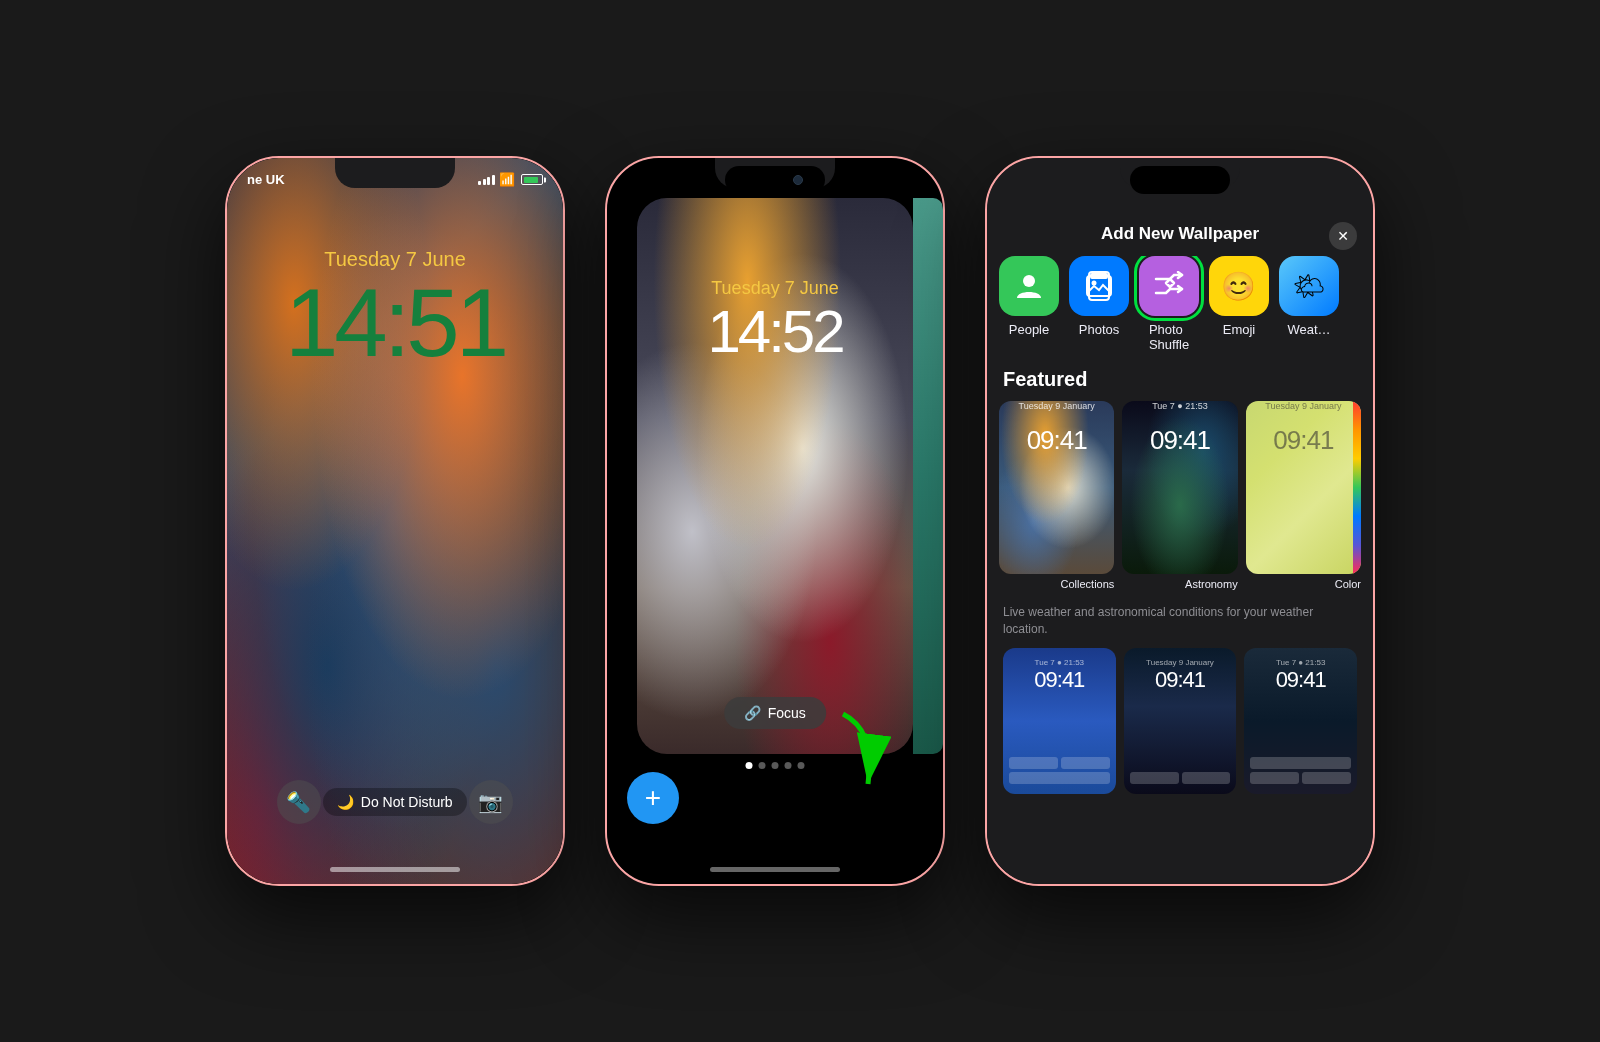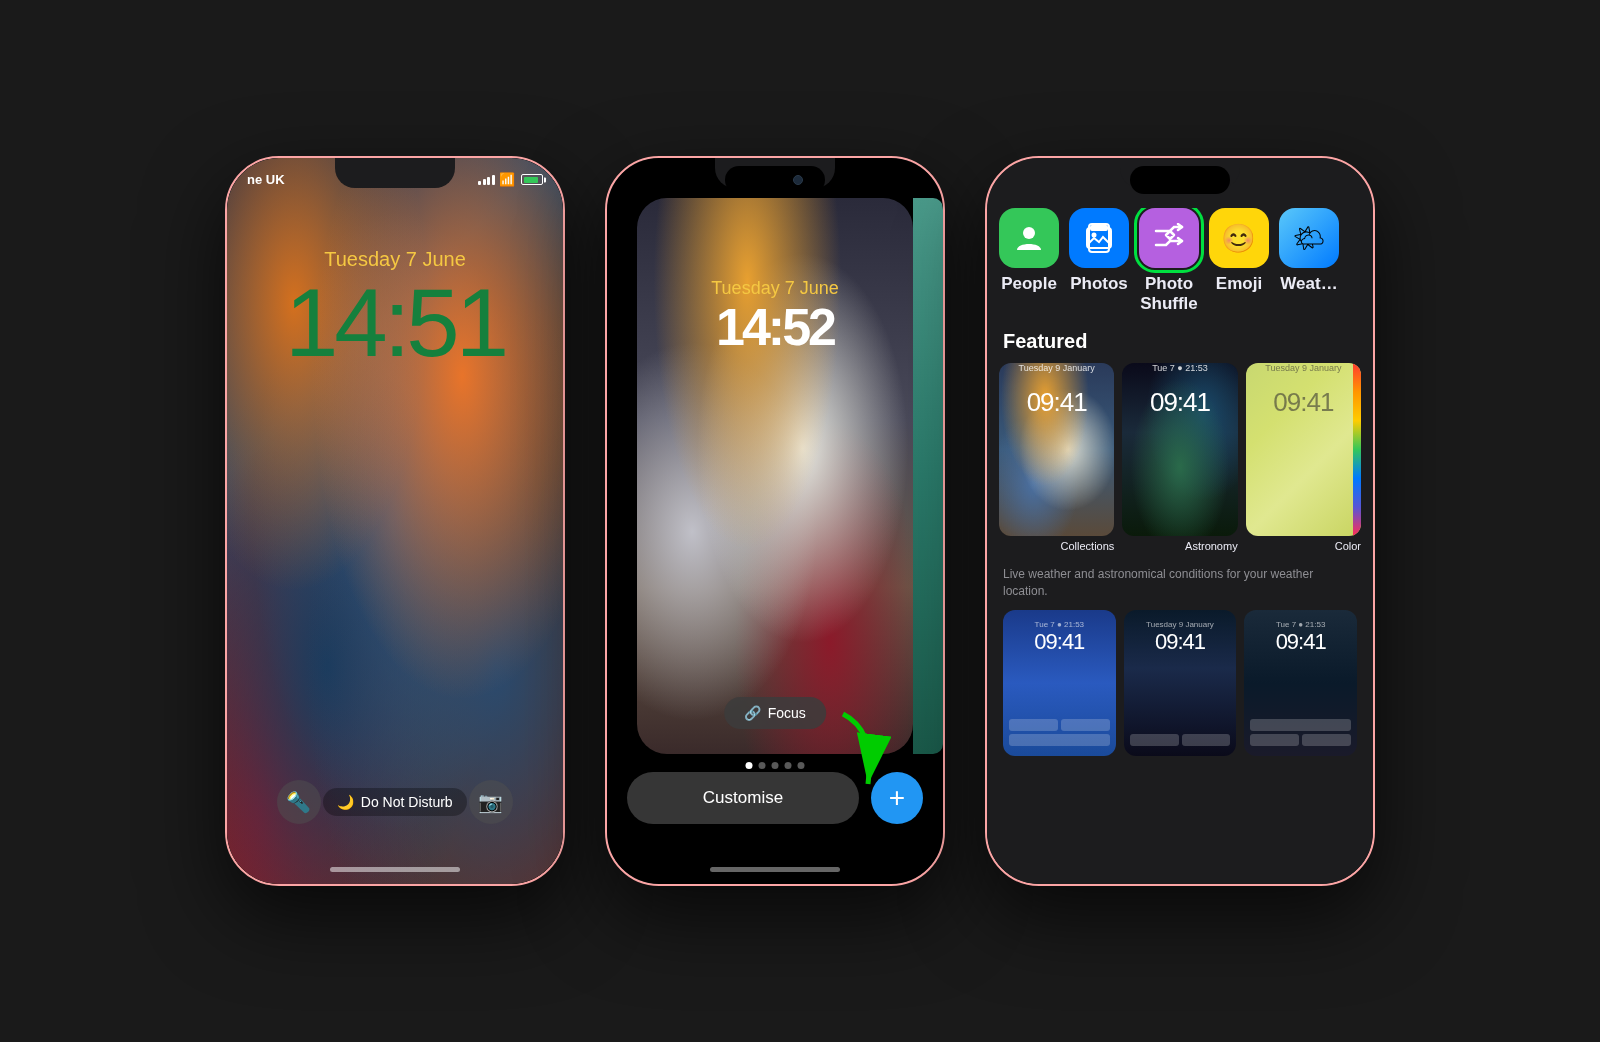--- a/index.html
+++ b/index.html
@@ -236,22 +236,22 @@
       z-index: 10;
     }
 
     .phone2-date {
       font-size: 18px;
       font-weight: 400;
       color: #f5c842;
     }
 
     .phone2-time {
-      font-size: 52px;
-      font-weight: 700;
+      font-size: 60px;
+      font-weight: 400;
       letter-spacing: -3px;
       line-height: 1.1;
       color: white;
     }
 
     .phone2-side-preview {
       position: absolute;
       top: 40px;
       right: 0;
       width: 30px;
@@ -444,23 +444,21 @@
     .wp-cat-icon.emoji { background: #ffd60a; }
     .wp-cat-icon.weather { background: linear-gradient(135deg, #5ac8fa, #007aff); }
 
     .wp-cat-icon.photo-shuffle.highlighted {
       outline: 3px solid #00e040;
       outline-offset: 2px;
     }
 
     .wp-cat-label {
       color: #ebebf5;
-      font-size: 17px;
-      text-align: center;
-      font-weight: bold;
+      font-size: 13px;
     }
 
     .wp-section-title {
       color: white;
       font-size: 20px;
       font-weight: 700;
       padding: 0 16px 10px;
     }
 
     .wp-grid {
@@ -818,23 +816,20 @@
 
     <div class="phone2-dots">
       <div class="phone2-dot active"></div>
       <div class="phone2-dot"></div>
       <div class="phone2-dot"></div>
       <div class="phone2-dot"></div>
       <div class="phone2-dot"></div>
     </div>
 
     <div class="phone2-bottom-buttons">
-      <div class="phone2-customise-btn">
-        <span>Customise</span>
-      </div>
       <div class="phone2-plus-btn">
         <span>+</span>
       </div>
     </div>
 
     <svg class="green-arrow" width="80" height="100" viewBox="0 0 80 100">
       <defs>
         <marker id="arrowhead" markerWidth="10" markerHeight="7" refX="10" refY="3.5" orient="auto">
           <polygon points="0 0, 10 3.5, 0 7" fill="#00cc00"></polygon>
         </marker>
@@ -851,20 +846,26 @@
   <div class="btn-left-mid1"></div>
   <div class="btn-left-mid2"></div>
   <div class="btn-right"></div>
 
   <div class="phone3-screen">
 
     <div class="phone3-camera"></div>
 
     <div class="wallpaper-picker">
 
+      <div class="wp-header">
+        <span class="wp-title">Add New Wallpaper</span>
+        <div class="wp-close">
+          <span>✕</span>
+        </div>
+      </div>
 
       <div class="scrollable-content">
 
         <div class="wp-categories">
 
           <div class="wp-cat-item">
             <div class="wp-cat-icon people">
               <svg width="32" height="32" viewBox="0 0 32 32" fill="white">
                 <circle cx="16" cy="11" r="6"></circle>
                 <path d="M4 28 C4 20 28 20 28 28" fill="white"></path>

